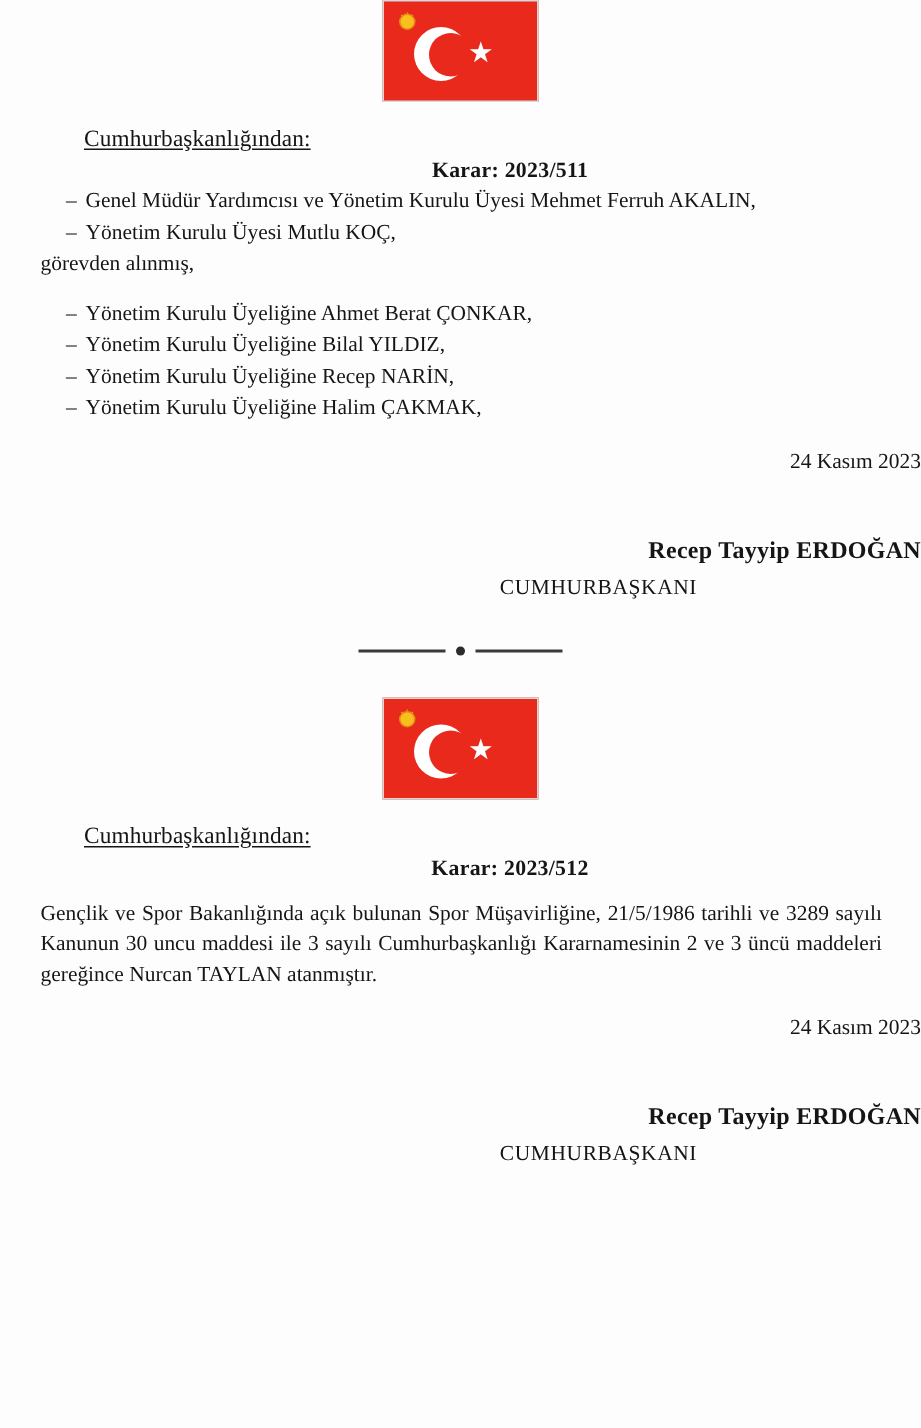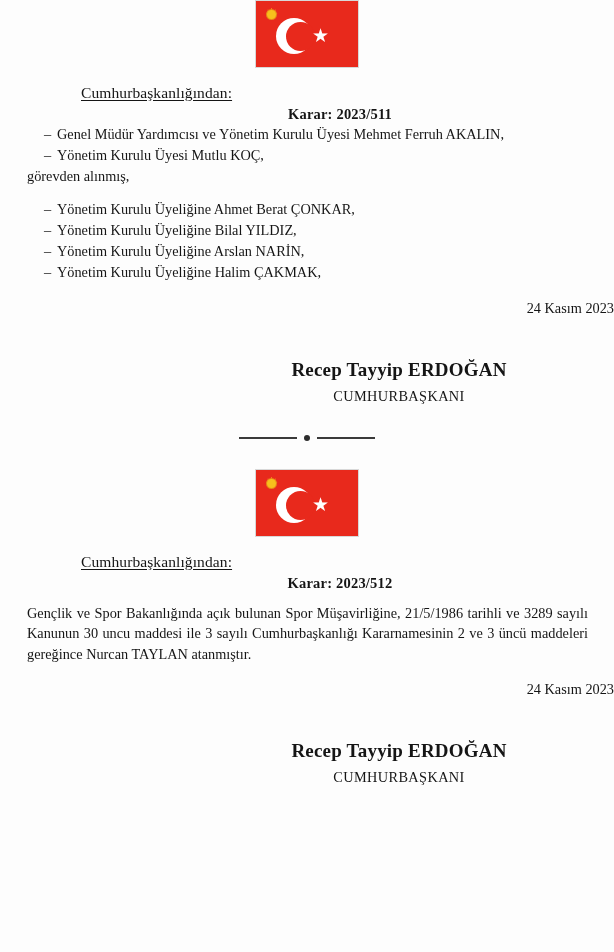--- a/index.html
+++ b/index.html
@@ -88,21 +88,21 @@
     top: 9px;
     width: 9px;
     height: 9px;
     border-radius: 50%;
     background: #f7c01c;
     box-shadow: 0 0 0 1px #e8861a;
   }
 
   
   .issuer {
-    margin-left: 81px;
+    margin-left: 56px;
     margin-top: 16px;
     font-size: 15.5px;
     text-decoration: underline;
     text-underline-offset: 2px;
     letter-spacing: 0.1px;
   }
   .karar {
     margin-left: 66px;
     margin-top: 4px;
     font-size: 14.5px;
@@ -153,23 +153,24 @@
     margin-top: 17px;
     padding-left: 6px;
   }
 
   .sign {
     margin-top: 42px;
     text-align: center;
     padding-left: 184px;
   }
   .sign-name {
-    font-size: 19px;
+    font-size: 16px;
     font-weight: bold;
     letter-spacing: 0.2px;
+    text-align: right;
   }
   .sign-title {
     font-size: 14.3px;
     margin-top: 7px;
     letter-spacing: 0.4px;
   }
 
   
   .divider {
     display: flex;
@@ -229,21 +230,21 @@
     <div class="gap"></div>
 
     <ul class="list">
       <li>
         <span class="dash">–</span><span>Yönetim Kurulu Üyeliğine Ahmet Berat ÇONKAR,</span>
       </li>
       <li>
         <span class="dash">–</span><span>Yönetim Kurulu Üyeliğine Bilal YILDIZ,</span>
       </li>
       <li>
-        <span class="dash">–</span><span>Yönetim Kurulu Üyeliğine Arslan NARİN,</span>
+        <span class="dash">–</span><span>Yönetim Kurulu Üyeliğine Recep NARİN,</span>
       </li>
       <li>
         <span class="dash">–</span><span>Yönetim Kurulu Üyeliğine Halim ÇAKMAK,</span>
       </li>
     </ul>
 
 
     <div class="date">24 Kasım 2023</div>
 
     <div class="sign">

